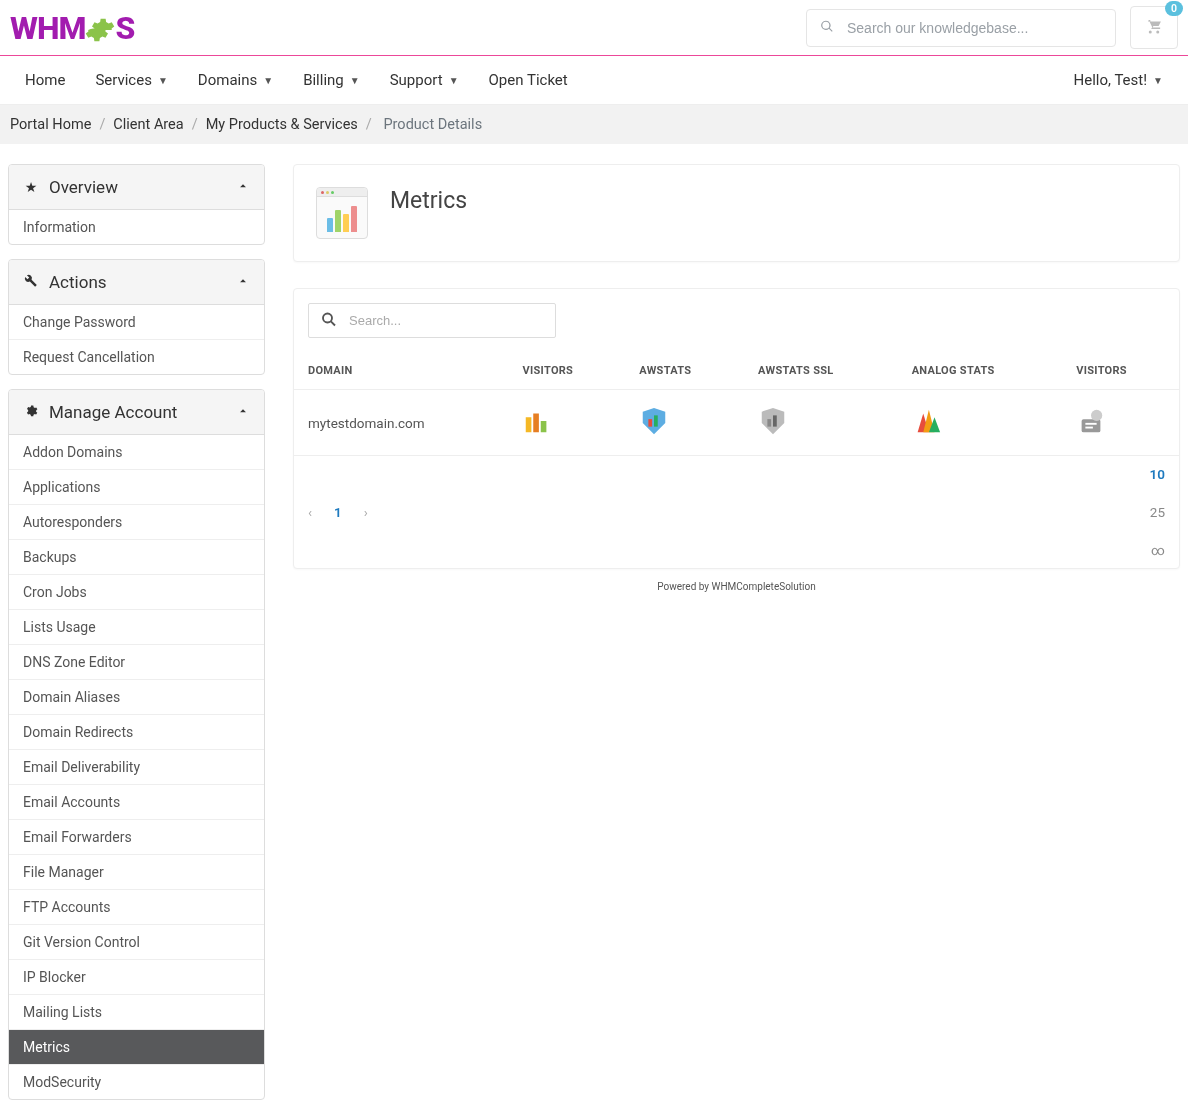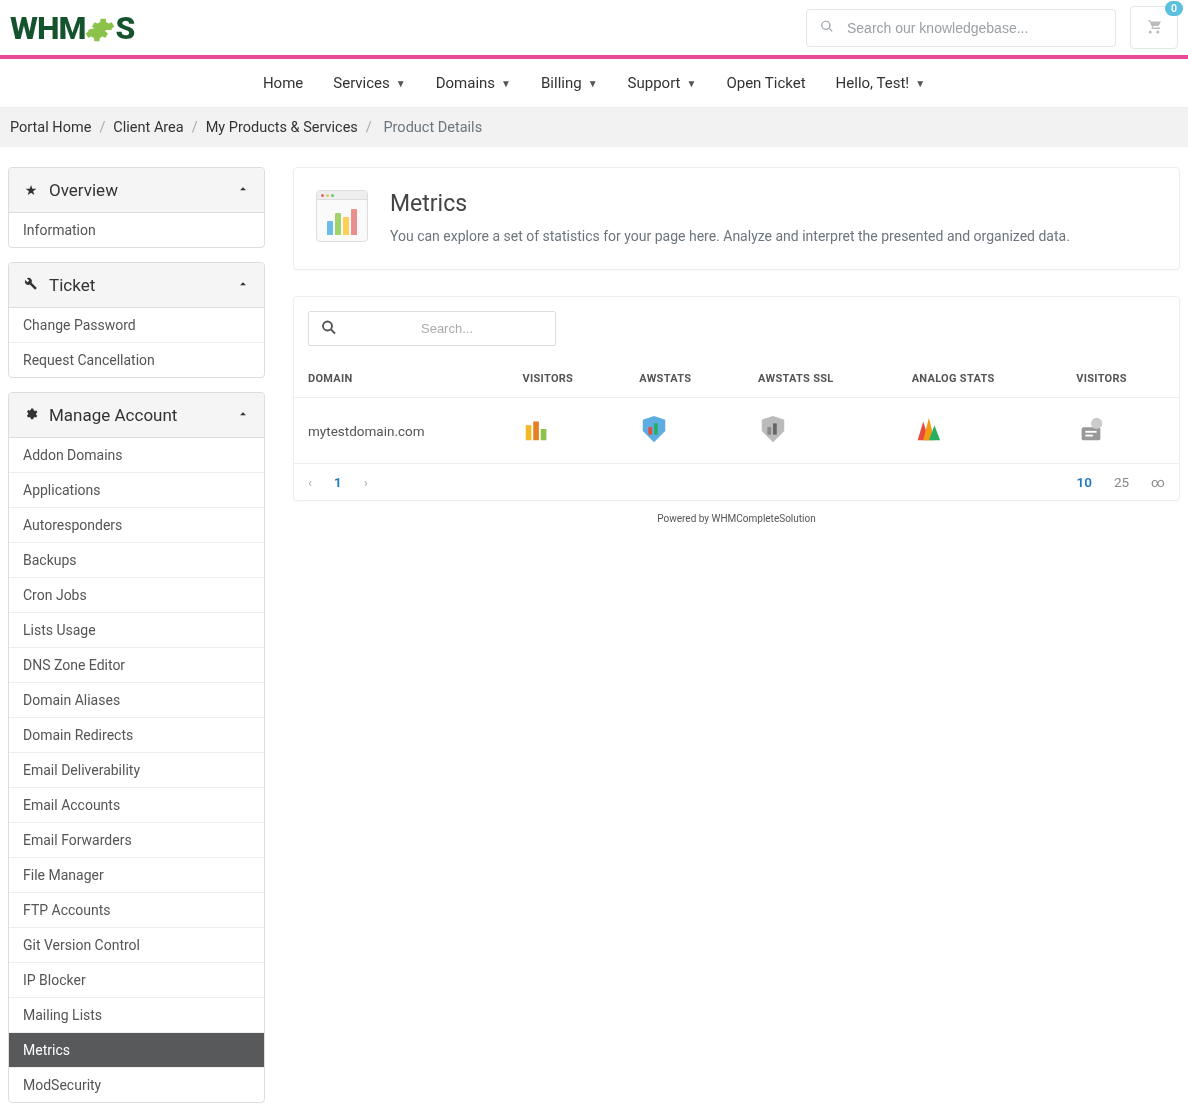--- a/index.html
+++ b/index.html
@@ -1,30 +1,30 @@
 <!DOCTYPE html>
 <html><head>
 <meta charset="utf-8">
 <style>
 * { box-sizing: border-box; margin: 0; padding: 0; }
 body { font-family: -apple-system, BlinkMacSystemFont, "Segoe UI", Roboto, "Helvetica Neue", Arial, sans-serif; font-size: 14px; color: #333; background: #fff; }
 a { text-decoration: none; }
 
 .header-top { display: flex; align-items: center; justify-content: space-between; padding: 6px 10px 6px 10px; }
-.logo { font-size: 32px; font-weight: 800; color: #14532d; letter-spacing: -1px; display: flex; align-items: center; }
+.logo { font-size: 32px; font-weight: 800; color: #a21caf; letter-spacing: -1px; display: flex; align-items: center; }
 .logo .gear { display: inline-flex; align-items: center; justify-content: center; color: #7cb342; position: relative; top: 2px; }
 .header-right { display: flex; align-items: center; gap: 14px; }
 .search-box { position: relative; width: 310px; }
 .search-box input { width: 100%; padding: 10px 12px 10px 40px; border: 1px solid #e5e5e5; border-radius: 4px; font-size: 14px; color: #555; }
 .search-box input::placeholder { color: #9aa0a6; }
 .search-box .search-icon { position: absolute; left: 14px; top: 50%; transform: translateY(-50%); color: #9aa0a6; }
 .cart-btn { position: relative; border: 1px solid #e5e5e5; border-radius: 4px; padding: 10px 14px; color: #bbb; cursor: pointer; background: #fff; }
 .cart-btn .badge { position: absolute; top: -6px; right: -6px; background: #5bc0de; color: #fff; border-radius: 10px; font-size: 10.5px; padding: 1px 6px; font-weight: 600; }
 
-.navbar { border-top: 4px solid #ec4899; border-bottom: 1px solid #eee; display: flex; justify-content: center; align-items: center; padding: 0 10px; }
+.navbar { border-top: 1px solid #ec4899; border-bottom: 1px solid #eee; display: flex; justify-content: space-between; align-items: center; padding: 0 10px; }
 .nav-left, .nav-right { display: flex; }
 .nav-item { padding: 15px 15px; color: #333; cursor: pointer; display: flex; align-items: center; gap: 6px; font-size: 15px; }
 .nav-item .caret { font-size: 10px; color: #555; }
 
 .breadcrumb-bar { background: #f2f2f2; padding: 11px 10px; color: #6c757d; font-size: 14.5px; }
 .breadcrumb-bar a { color: #333; }
 .breadcrumb-bar .sep { color: #aaa; padding: 0 8px; }
 .breadcrumb-bar .current { color: #6c757d; }
 
 .main-wrap { display: flex; padding: 20px 8px 20px 8px; gap: 28px; align-items: flex-start; }
@@ -46,34 +46,34 @@
 .metrics-header { display: flex; gap: 22px; padding: 22px 22px; }
 .metrics-icon { width: 52px; height: 52px; border: 1px solid #ddd; border-radius: 4px; display: flex; align-items: flex-end; justify-content: center; gap: 2px; padding: 6px; position: relative; background: #fafafa; }
 .metrics-icon .topbar { position: absolute; top: 0; left: 0; right: 0; height: 9px; background: #eee; border-bottom: 1px solid #ddd; border-radius: 4px 4px 0 0; }
 .metrics-icon .dot { width: 3px; height: 3px; border-radius: 50%; position: absolute; top: 3px; }
 .metrics-icon .bar { width: 6px; border-radius: 1px 1px 0 0; }
 .metrics-title { font-size: 23px; color: #444; margin-bottom: 8px; }
 .metrics-desc { color: #6c757d; font-size: 14px; line-height: 1.6; }
 
 .data-card { margin-top: 26px; padding: 14px 0 0 0; }
 .table-search { margin: 0 14px 14px 14px; width: 248px; position: relative; }
-.table-search input { width: 100%; padding: 9px 10px 9px 40px; border: 1px solid #ddd; border-radius: 2px; font-size: 13px; text-align: center; }
+.table-search input { width: 100%; padding: 9px 10px 9px 40px; border: 1px solid #ddd; border-radius: 2px; font-size: 13px; }
 .table-search input::placeholder { color: #aaa; }
 .table-search .search-icon { position: absolute; left: 12px; top: 50%; transform: translateY(-50%); color: #555; font-weight: bold; }
 
 .data-table { width: 100%; border-collapse: collapse; }
 .data-table thead th { text-align: left; padding: 12px 14px; font-size: 11px; font-weight: 700; color: #555; letter-spacing: 0.3px; border-bottom: 1px solid #eee; }
 .data-table tbody td { padding: 16px 14px; font-size: 13.5px; color: #555; border-bottom: 1px solid #eee; }
 .stat-icon { width: 30px; height: 30px; display: inline-block; }
 
 .pagination { display: flex; justify-content: space-between; align-items: center; padding: 10px 14px; }
 .pagination .pages { display: flex; align-items: center; gap: 22px; color: #aaa; font-size: 13.5px; }
 .pagination .pages .pg { cursor: pointer; }
 .pagination .pages .active { color: #1e7abf; font-weight: 600; }
-.pagination .sizes { display: flex; align-items: flex-end; gap: 22px; font-size: 13.5px; }
+.pagination .sizes { display: flex; align-items: flex-end; gap: 22px; font-size: 13.5px; flex-direction: column; }
 .pagination .sizes .sz { color: #888; cursor: pointer; }
 .pagination .sizes .active { color: #1e7abf; font-weight: 600; }
 
 .footer { text-align: center; padding: 12px 0 24px; color: #555; font-size: 10px; }
 </style>
 </head>
 <body>
 
 <div class="header-top">
   <div class="logo">
@@ -157,21 +157,21 @@
           <div class="panel-item">Information</div>
         </div>
     </div>
 
     <div class="panel">
       <div class="panel-header">
         <div class="title-wrap">
           <span class="icon"><svg width="14" height="14" viewBox="0 0 24 24" fill="currentColor">
                 <path d="M22 19l-9-9a6 6 0 00-8-8l4 4-3 3-4-4a6 6 0 008 8l9 9 3-3z"></path>
               </svg></span>
-          <span class="title">Ticket</span>
+          <span class="title">Actions</span>
         </div>
         <span class="chevron"><svg width="14" height="14" viewBox="0 0 24 24" fill="currentColor">
               <path d="M7 14l5-5 5 5z"></path>
             </svg></span>
       </div>
       <div class="panel-body" id="actions-items">
           <div class="panel-item">Change Password</div>
           <div class="panel-item">Request Cancellation</div>
         </div>
     </div>
@@ -219,21 +219,20 @@
         <div class="dot" style="left:4px;background:#d66"></div>
         <div class="dot" style="left:9px;background:#dc6"></div>
         <div class="dot" style="left:14px;background:#6c6"></div>
         <div class="bar" style="height:14px;background:#6bbde6"></div>
         <div class="bar" style="height:22px;background:#a0d468"></div>
         <div class="bar" style="height:18px;background:#ffce54"></div>
         <div class="bar" style="height:26px;background:#ed8e8e"></div>
       </div>
       <div>
         <div class="metrics-title">Metrics</div>
-        <div class="metrics-desc">You can explore a set of statistics for your page here. Analyze and interpret the presented and organized data.</div>
       </div>
     </div>
 
     <div class="card data-card">
       <div class="table-search">
         <span class="search-icon">
           <svg width="18" height="18" viewBox="0 0 24 24" fill="none" stroke="currentColor" stroke-width="2.5">
               <circle cx="10" cy="10" r="6"></circle>
               <line x1="20" y1="20" x2="14.5" y2="14.5"></line>
             </svg>

